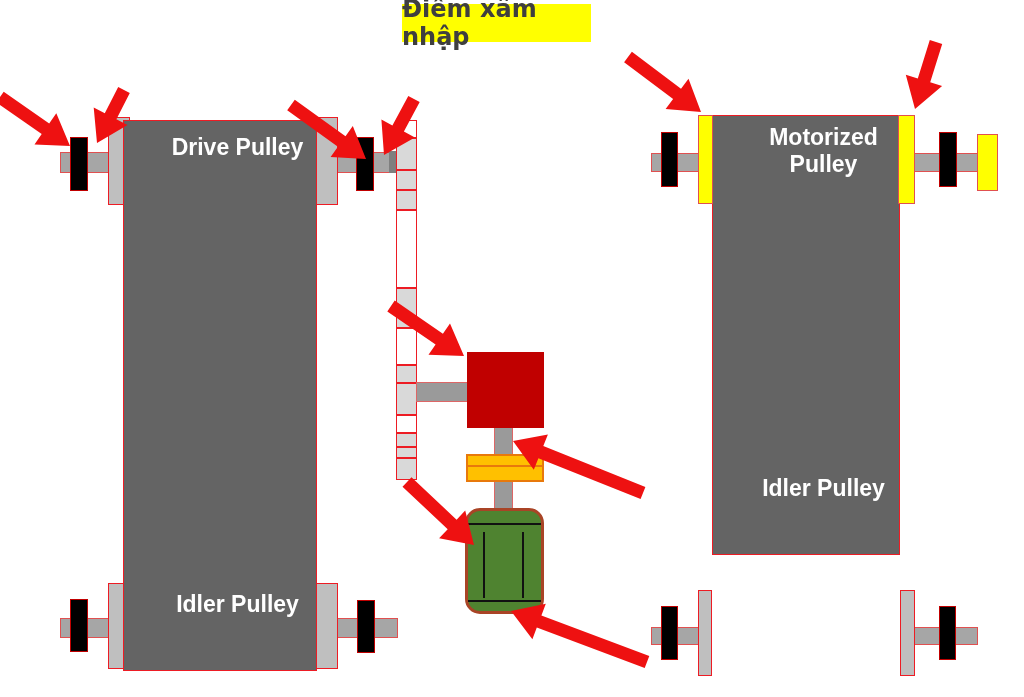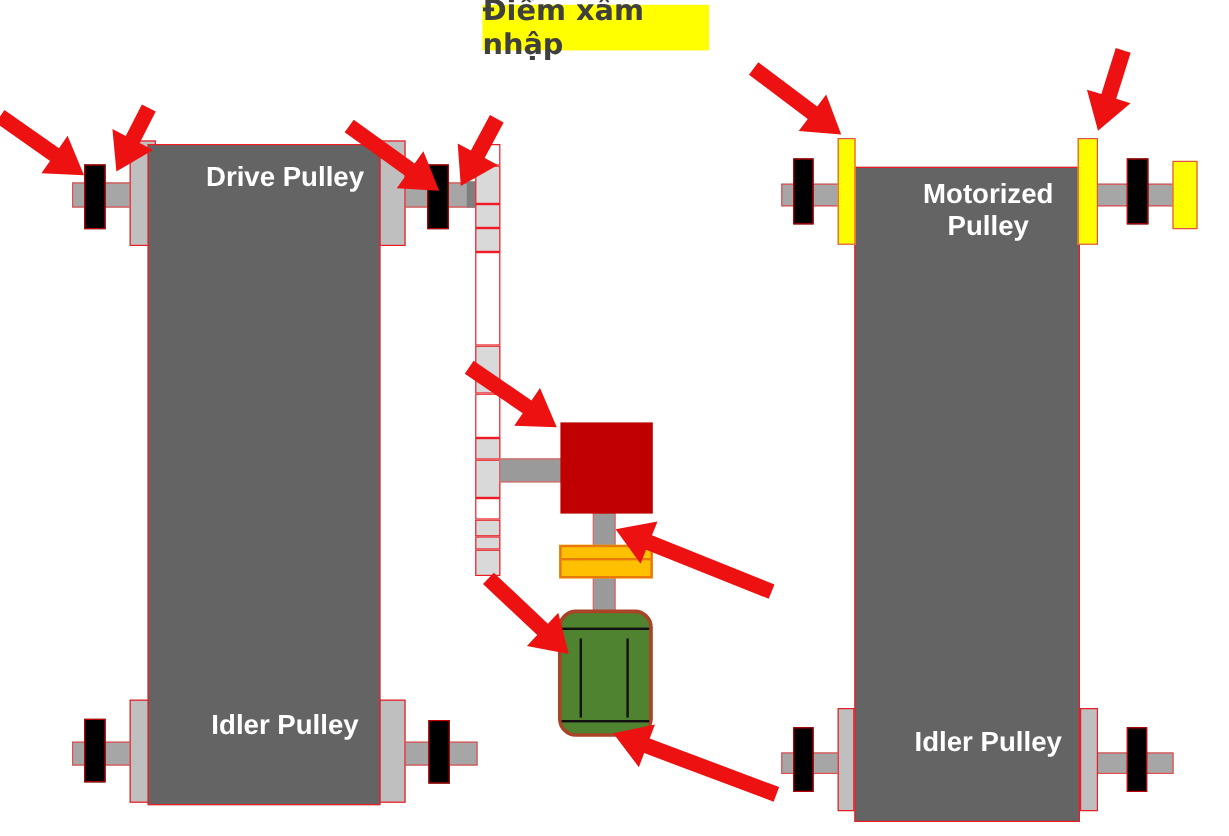--- a/index.html
+++ b/index.html
@@ -97,21 +97,21 @@
     <div class="abs shaft" style="left:913px;top:627px;width:65px;height:18px;"></div>
 
     <div class="abs disc" style="left:661px;top:132px;width:17px;height:55px;"></div>
     <div class="abs disc" style="left:939px;top:132px;width:18px;height:55px;"></div>
     <div class="abs disc" style="left:661px;top:606px;width:17px;height:54px;"></div>
     <div class="abs disc" style="left:939px;top:606px;width:17px;height:54px;"></div>
 
     <div class="abs bearing" style="left:698px;top:590px;width:14px;height:86px;"></div>
     <div class="abs bearing" style="left:900px;top:590px;width:15px;height:86px;"></div>
 
-    <div class="abs belt" style="left:712px;top:115px;width:188px;height:546px;margin-top:24px;">
+    <div class="abs belt" style="left:712px;top:115px;width:188px;height:440px;">
       <span class="belt-label" style="top:8px;left:20px;right:20px;">Motorized Pulley</span>
       <span class="belt-label" style="bottom:52px;">Idler Pulley</span>
     </div>
 
     <div class="abs cap" style="left:698px;top:115px;width:15px;height:89px;"></div>
     <div class="abs cap" style="left:898px;top:115px;width:17px;height:89px;"></div>
     <div class="abs cap" style="left:977px;top:134px;width:21px;height:57px;"></div>
   </div>
 
   <svg class="overlay" id="arrows" width="1024" height="697" viewBox="0 0 1024 697">

